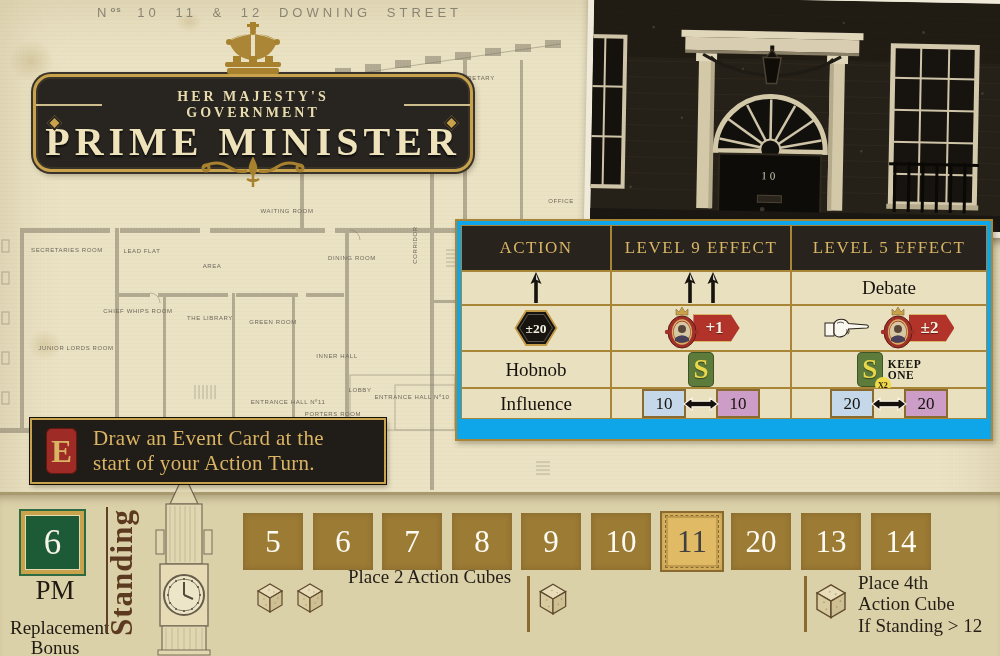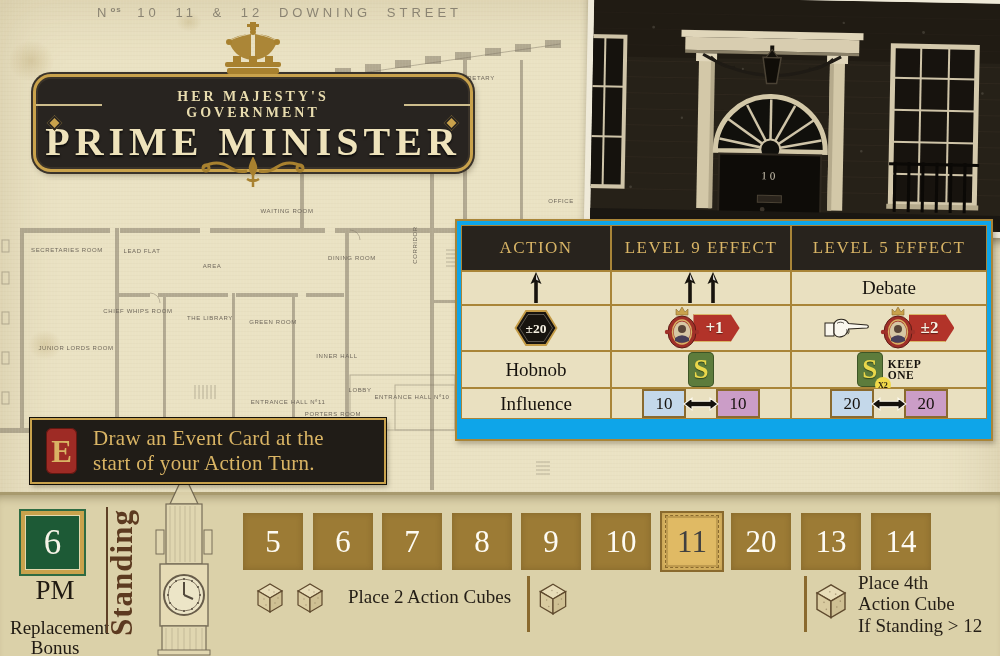--- a/index.html
+++ b/index.html
@@ -617,21 +617,21 @@
     <polygon points="30,12 18,19 18,33 30,26" fill="#cfc093" stroke="#5f4a2e" stroke-width="1.2"></polygon>
     <g fill="#7a6648" opacity=".5">
         <circle cx="12" cy="20" r=".7"></circle>
         <circle cx="14" cy="26" r=".7"></circle>
         <circle cx="23" cy="24" r=".7"></circle>
         <circle cx="26" cy="19" r=".7"></circle>
         <circle cx="17" cy="11" r=".7"></circle>
         <circle cx="22" cy="13" r=".7"></circle>
       </g>
   </svg>
-  <div class="rule-text" style="left:348px;top:586px">Place 2 Action Cubes</div>
+  <div class="rule-text" style="left:348px;top:566px">Place 2 Action Cubes</div>
 
   <div class="rule-sep" style="left:527px"></div>
   <svg class="cube" style="left:534px;top:578px" width="38" height="40" viewBox="0 0 36 36">
     <polygon points="6,12 18,5 30,12 18,19" fill="#e8ddb8" stroke="#5f4a2e" stroke-width="1.2"></polygon>
     <polygon points="6,12 18,19 18,33 6,26" fill="#d9cba0" stroke="#5f4a2e" stroke-width="1.2"></polygon>
     <polygon points="30,12 18,19 18,33 30,26" fill="#cfc093" stroke="#5f4a2e" stroke-width="1.2"></polygon>
     <g fill="#7a6648" opacity=".5">
         <circle cx="12" cy="20" r=".7"></circle>
         <circle cx="14" cy="26" r=".7"></circle>
         <circle cx="23" cy="24" r=".7"></circle>

